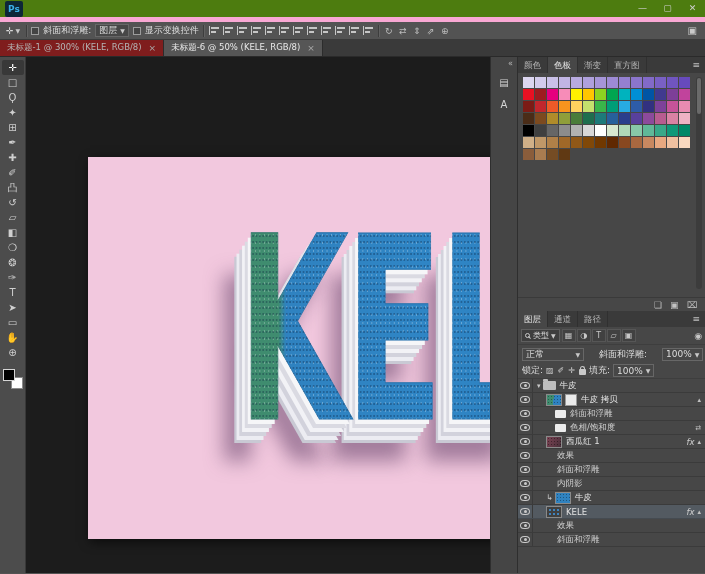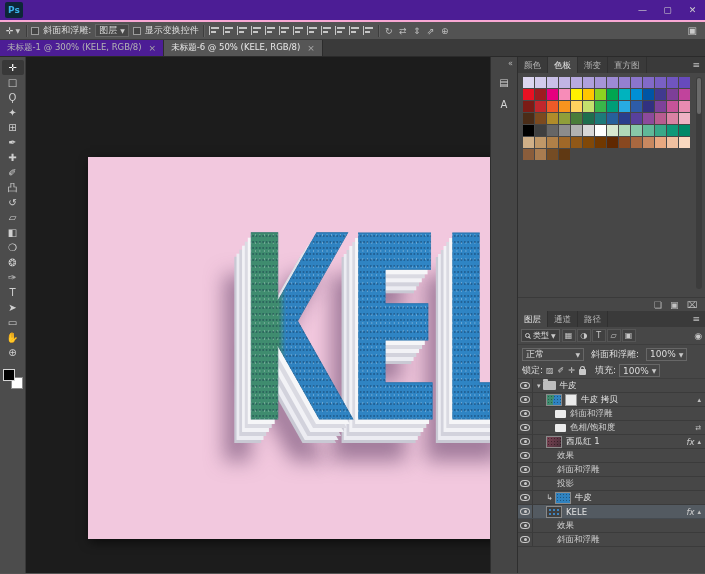--- a/index.html
+++ b/index.html
@@ -1,21 +1,21 @@
 <!DOCTYPE html>
 <html><head>
 <meta charset="utf-8">
 <style>
   *{box-sizing:border-box;margin:0;padding:0}
   html,body{background:#222}
   .app{position:relative;width:705px;height:574px;overflow:hidden;background:#535353;
        font-family:"DejaVu Sans","Liberation Sans",sans-serif;font-size:9px;color:#ddd;cursor:default}
 
   
-  .menubar{display:flex;align-items:center;height:22px;background:#4c1d95;border-bottom:2px solid #f9a8d4}
+  .menubar{display:flex;align-items:center;height:22px;background:#4d7c0f;border-bottom:5px solid #f9a8d4}
   .ps-logo{width:18px;height:16px;margin:0 7px 0 5px;background:#0d2738;color:#3bb0e8;font-weight:bold;
            font-size:9px;display:flex;align-items:center;justify-content:center;border-radius:2px}
   .menu-item{padding:0 6px;line-height:21px;font-size:9px;color:#e2e2e2}
   .win-btns{margin-left:auto;display:flex}
   .win-btn{width:25px;text-align:center;line-height:21px;font-size:9px;color:#cfcfcf}
 
   
   .optionsbar{display:flex;align-items:center;height:18px;background:#535353;border-bottom:1px solid #3a3a3a;
               padding:0 4px;gap:4px}
   .tool-badge{display:flex;align-items:center;gap:2px;padding:0 2px;color:#d8d8d8}
@@ -26,21 +26,21 @@
   .chev-s{font-size:6px;color:#c9c9c9}
   .ali{width:12px;height:11px;flex:none;background:
         linear-gradient(#c6c6c6,#c6c6c6) 3px 2px/8px 2px no-repeat,
         linear-gradient(#c6c6c6,#c6c6c6) 3px 6px/5px 2px no-repeat,
         linear-gradient(#c6c6c6,#c6c6c6) 1px 1px/1px 9px no-repeat}
   .xicon{width:12px;text-align:center;color:#bdbdbd;font-size:9px;flex:none}
   .workspace-icon{margin-left:auto;margin-right:4px;color:#c9c9c9;font-size:10px}
 
   
   .tabbar{display:flex;height:17px;background:#3a3a3a;border-bottom:1px solid #2a2a2a}
-  .doc-tab{display:flex;align-items:center;gap:7px;padding:0 7px;background:#4c1d95;color:#b4b4b4;
+  .doc-tab{display:flex;align-items:center;gap:7px;padding:0 7px;background:#7f1d1d;color:#b4b4b4;
            border-right:1px solid #2c2c2c;font-size:8.5px;white-space:nowrap}
   .doc-tab.active{background:#565656;color:#e8e8e8}
   .tab-close{font-size:9px;color:#a8a8a8}
 
   
   .main{display:flex;height:516px}
 
   
   .toolbar{width:26px;background:#4c4c4c;border-right:1px solid #383838;display:flex;flex-direction:column;
            align-items:center;padding-top:3px;flex:none}
@@ -89,21 +89,21 @@
              padding:0 8px;border-top:1px solid #3a3a3a;color:#c2c2c2;font-size:9px}
 
   .lfilter{height:18px;flex:none;display:flex;align-items:center;gap:2px;padding:0 3px;border-bottom:1px solid #3e3e3e}
   .mag{width:5px;height:5px;border:1px solid #c8c8c8;border-radius:50%;position:relative;flex:none;margin-right:1px}
   .mag::after{content:"";position:absolute;width:3px;height:1px;background:#c8c8c8;transform:rotate(45deg);right:-2px;bottom:-1px}
   .kind{display:flex;align-items:center;gap:2px;border:1px solid #5f5f5f;background:#3e3e3e;height:13px;padding:0 3px;font-size:8px}
   .ficon{width:14px;height:13px;border:1px solid #565656;background:#414141;color:#c8c8c8;font-size:8px;
          display:flex;align-items:center;justify-content:center;flex:none}
   .ftoggle{margin-left:auto;color:#c8c8c8;font-size:9px}
 
-  .lblend{height:18px;flex:none;display:flex;align-items:center;gap:7px;padding:0 4px;white-space:nowrap}
+  .lblend{height:18px;flex:none;display:flex;align-items:center;gap:15px;padding:0 4px;white-space:nowrap}
   .llocks{height:16px;flex:none;display:flex;align-items:center;gap:3px;padding:0 4px;border-bottom:1px solid #3e3e3e;white-space:nowrap}
   .lockglyph{font-size:8px;color:#c8c8c8}
   .lockico{width:7px;height:6px;background:#c9c9c9;border-radius:1px;position:relative;display:inline-block;margin-top:3px}
   .lockico::before{content:"";position:absolute;left:1px;top:-3px;width:3px;height:3px;border:1px solid #c9c9c9;
                    border-bottom:none;border-radius:3px 3px 0 0}
 
   .llist{flex:1;overflow:hidden}
   .lrow{display:flex;align-items:center;height:14px;border-bottom:1px solid rgba(0,0,0,.16)}
   .lrow.selected{background:#535a61}
   .eyebox{width:15px;align-self:stretch;border-right:1px solid #3a3a3a;display:flex;align-items:center;
@@ -403,21 +403,21 @@
       </div>
 
       <div class="llocks">
         <span>锁定:</span>
         <span id="lockicons" style="display:flex;gap:4px;align-items:center">
             <span class="lockglyph">▨</span>
             <span class="lockglyph">✐</span>
             <span class="lockglyph">✛</span>
             <span class="lockico"></span>
           </span>
-        <span style="margin-left:6px">填充:</span>
+        <span style="">填充:</span>
         <span class="mini-select">
           <span>100%</span>
           <span class="chev-s">▼</span>
         </span>
       </div>
 
       <div class="llist" id="lrows">
           <div class="lrow">
             <span class="eyebox">
               <span class="eye"></span>
@@ -482,21 +482,21 @@
               <span class="eye"></span>
             </span>
             <span class="lind" style="width: 20px;"></span>
             <span class="lname">斜面和浮雕</span>
           </div>
           <div class="lrow sub">
             <span class="eyebox">
               <span class="eye"></span>
             </span>
             <span class="lind" style="width: 20px;"></span>
-            <span class="lname">投影</span>
+            <span class="lname">内阴影</span>
           </div>
           <div class="lrow">
             <span class="eyebox">
               <span class="eye"></span>
             </span>
             <span class="lind" style="width: 11px;"></span>
             <span class="clip">↳</span>
             <span class="lthumb th-blue"></span>
             <span class="lname">牛皮</span>
           </div>

